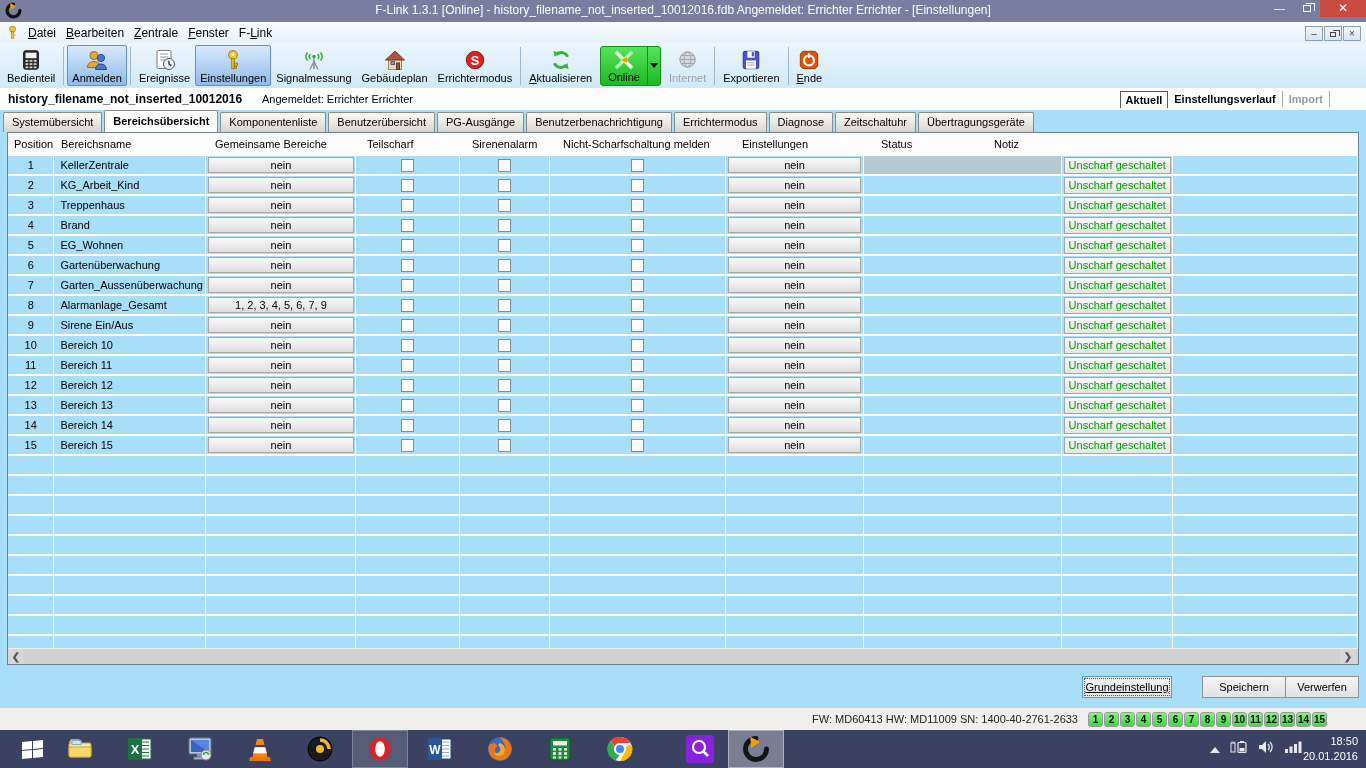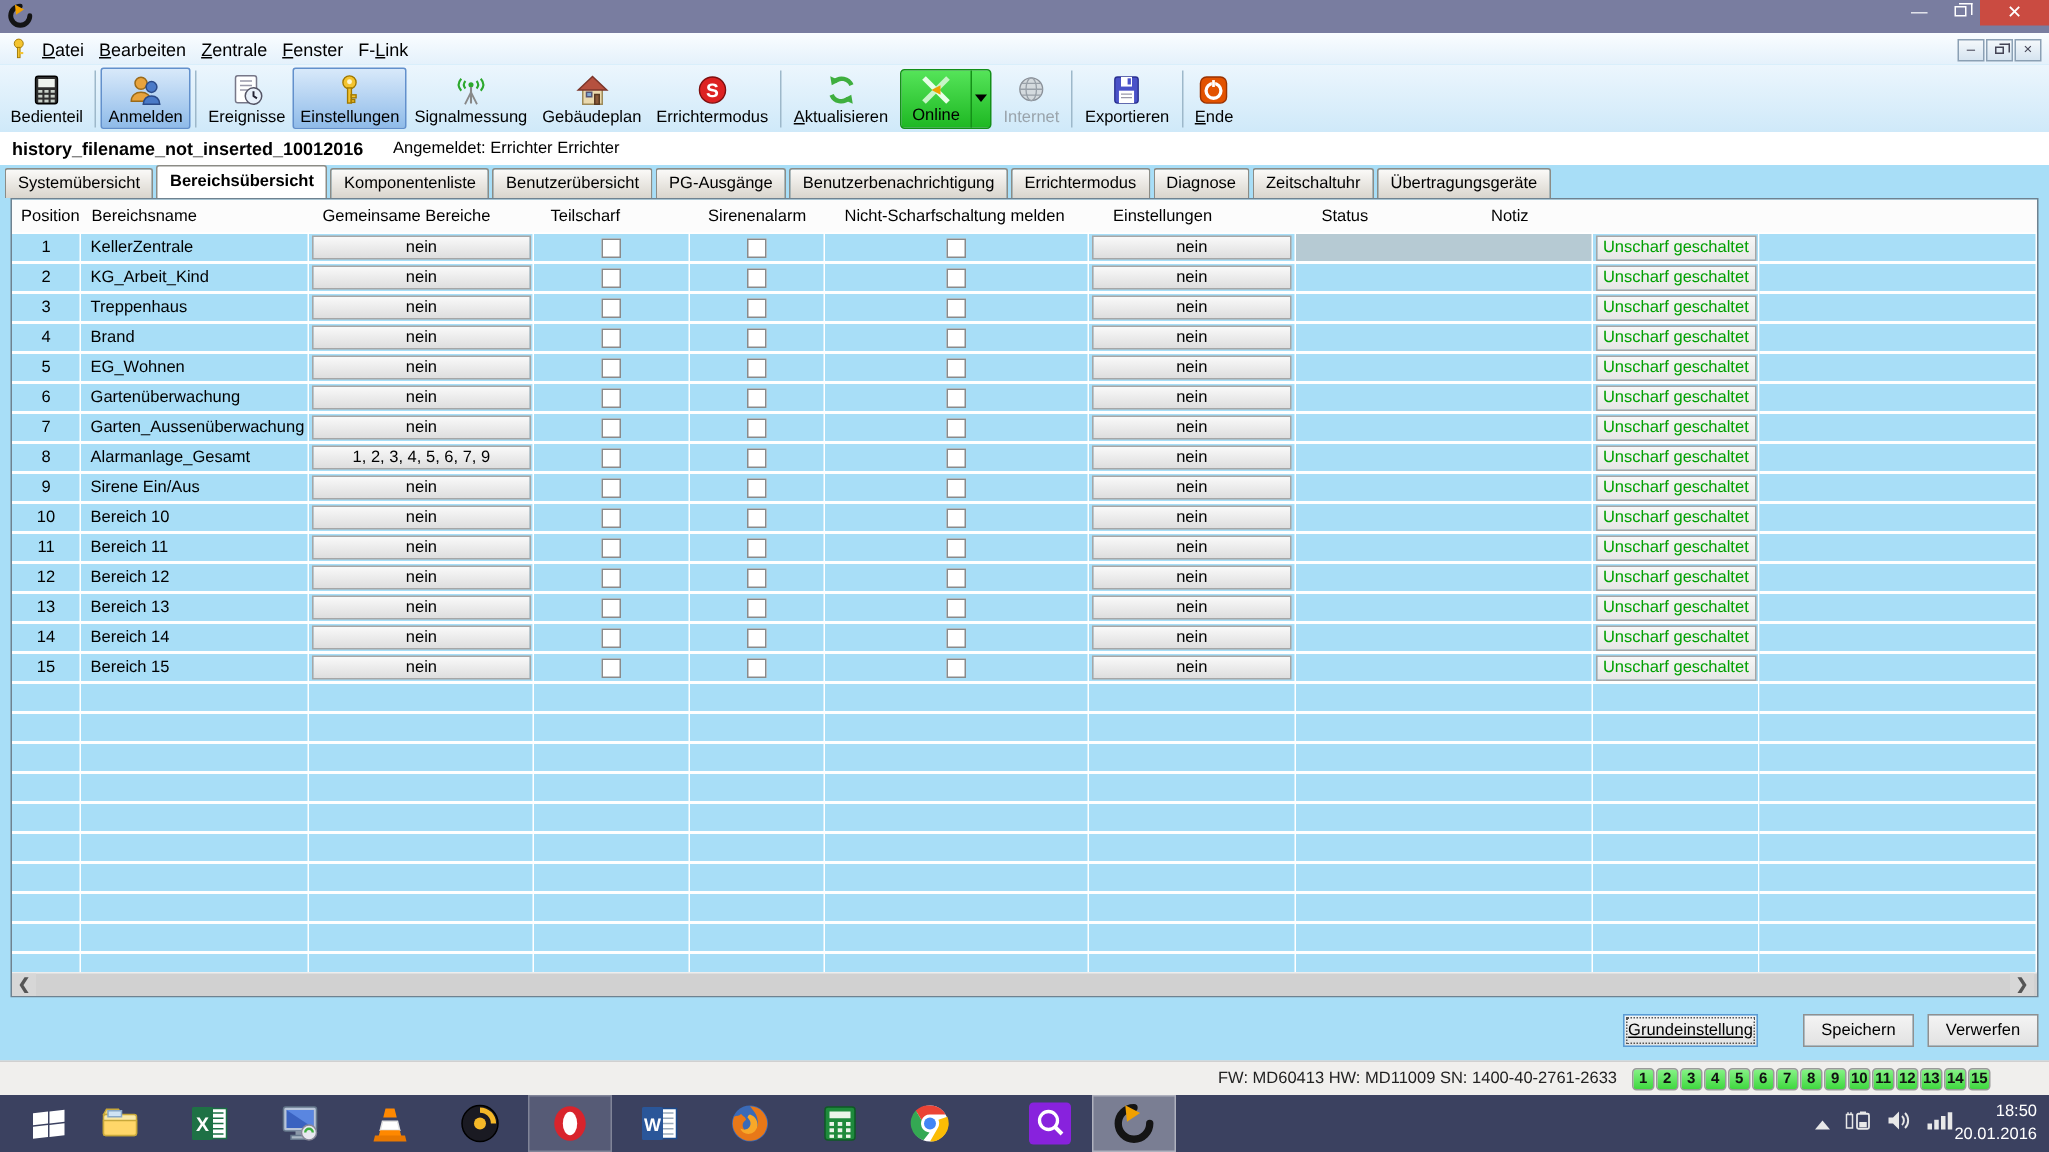--- a/index.html
+++ b/index.html
@@ -72,21 +72,21 @@
 .statusbtn { height:17px; width:107px; background:linear-gradient(#f7f7f7,#e6e6e6); border:1px solid #a6a6a6; font-size:11px; line-height:15px; text-align:center; color:#00a000; }
 .selcell { background:#b6cad3 !important; }
 #hscroll { position:absolute; left:0; bottom:0; width:1350px; height:16px; background:#d1d1d1; border-top:1px solid #eee; }
 .scrollarrow { position:absolute; top:0; width:16px; height:15px; background:#d7d7d7; color:#555; font-size:10px; text-align:center; line-height:15px; font-weight:bold; }
 #sa-left { left:0; } #sa-right { right:2px; }
 
 
 #bottompanel { left:0; top:665px; width:1366px; height:42px; background:#a8def7; }
 .fbtn { position:absolute; top:11px; height:22px; line-height:20px; background:linear-gradient(#f4f4f4,#e2e2e2); border:1px solid #909090; font-size:11px; text-align:center; color:#000; }
 #fbtn-grund { left:1082px; width:90px; border-color:#5a9bd5; text-decoration:underline; outline:1px dotted #555; outline-offset:-3px; }
-#fbtn-speich { left:1202px; width:74px; }
+#fbtn-speich { left:1202px; width:84px; }
 #fbtn-verw { left:1285px; width:74px; }
 
 
 #statusbar { left:0; top:707px; width:1366px; height:23px; background:#f0efed; border-top:1px solid #d0d0d0; }
 #fwinfo { position:absolute; right:288px; top:5px; font-size:11px; color:#222; }
 #segments { position:absolute; left:1088px; top:4px; display:flex; }
 .seg { width:15px; height:15px; margin-right:1px; border:1px solid #9a9a9a; border-radius:3px; background:linear-gradient(#86f286,#3fd83f); font-size:10px; font-weight:bold; color:#111; text-align:center; line-height:13px; }
 
 
 #taskbar { left:0; top:730px; width:1366px; height:38px; background:#3b4160; }
@@ -101,20 +101,21 @@
 .tri-up { width:0; height:0; border:5px solid transparent; border-bottom:6px solid #e8e8e8; margin-bottom:3px; }
 </style>
 </head>
 <body>
 
 <div class="abs" id="titlebar">
   <span id="app-icon"><svg width="17" height="17" viewBox="0 0 24 24">
         <path d="M12 3a9 9 0 1 0 9 9" fill="none" stroke="#141414" stroke-width="4.6" stroke-linecap="round"></path>
         <path d="M7 1.5l8.5 4.5-7.5 5z" fill="#f0a000"></path>
       </svg></span>
+  <div id="title-text">F-Link 1.3.1 [Online] - history_filename_not_inserted_10012016.fdb Angemeldet: Errichter Errichter - [Einstellungen]</div>
   <div class="winbtn" id="btn-min">—</div>
   <div class="winbtn" id="btn-restore"><span class="restore-glyph"></span></div>
   <div class="winbtn" id="btn-close">✕</div>
 </div>
 
 <div class="abs" id="menubar">
   <span id="menu-key"><svg width="15" height="15" viewBox="0 0 24 24">
         <circle cx="12" cy="6.5" r="4.8" fill="#f4c430" stroke="#a07800"></circle>
         <rect x="10.6" y="10.5" width="2.8" height="11" fill="#f4c430" stroke="#a07800"></rect>
         <rect x="13.2" y="15.5" width="3.6" height="2.2" fill="#f4c430"></rect>
@@ -284,20 +285,25 @@
           <rect x="11" y="4.8" width="2" height="5" fill="#fff"></rect>
         </svg>
       </span>
       <span class="tlabel"><u>E</u>nde</span>
     </div>
   </div>
 
 <div class="abs" id="filebar">
   <span id="fname">history_filename_not_inserted_10012016</span>
   <span id="angemeldet">Angemeldet: Errichter Errichter</span>
+  <div id="histtabs">
+      <span class="htab active">Aktuell</span>
+      <span class="htab">Einstellungsverlauf</span>
+      <span class="htab dim">Import</span>
+    </div>
 </div>
 
 <div class="abs" id="tabsrow">
     <span class="stab">Systemübersicht</span>
     <span class="stab active">Bereichsübersicht</span>
     <span class="stab">Komponentenliste</span>
     <span class="stab">Benutzerübersicht</span>
     <span class="stab">PG-Ausgänge</span>
     <span class="stab">Benutzerbenachrichtigung</span>
     <span class="stab">Errichtermodus</span>

